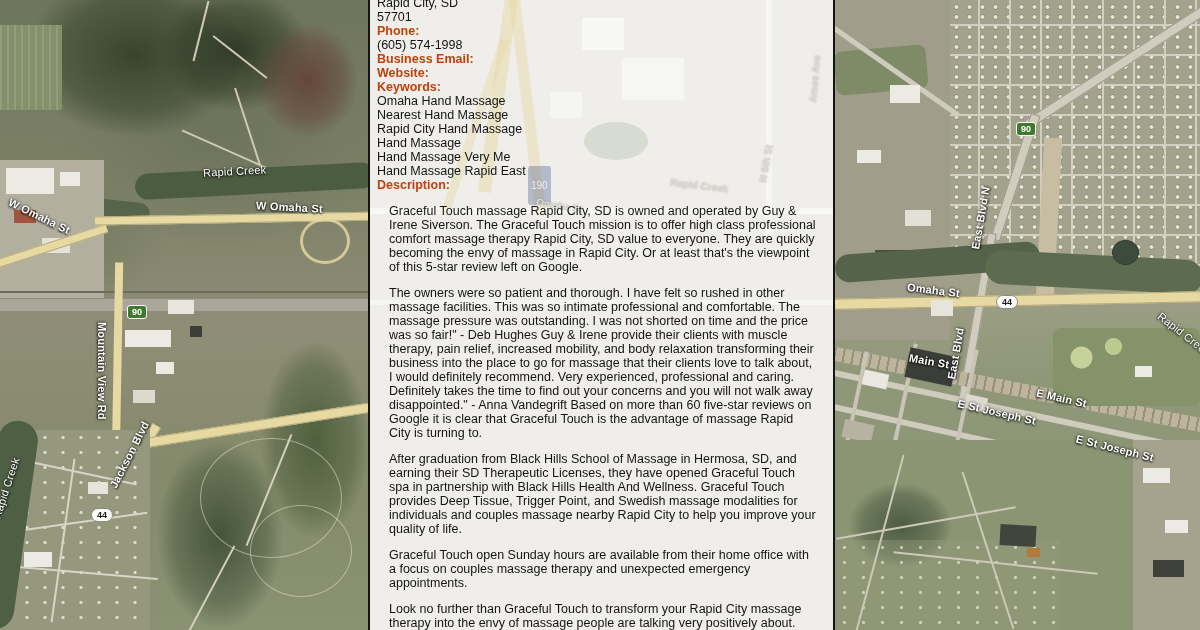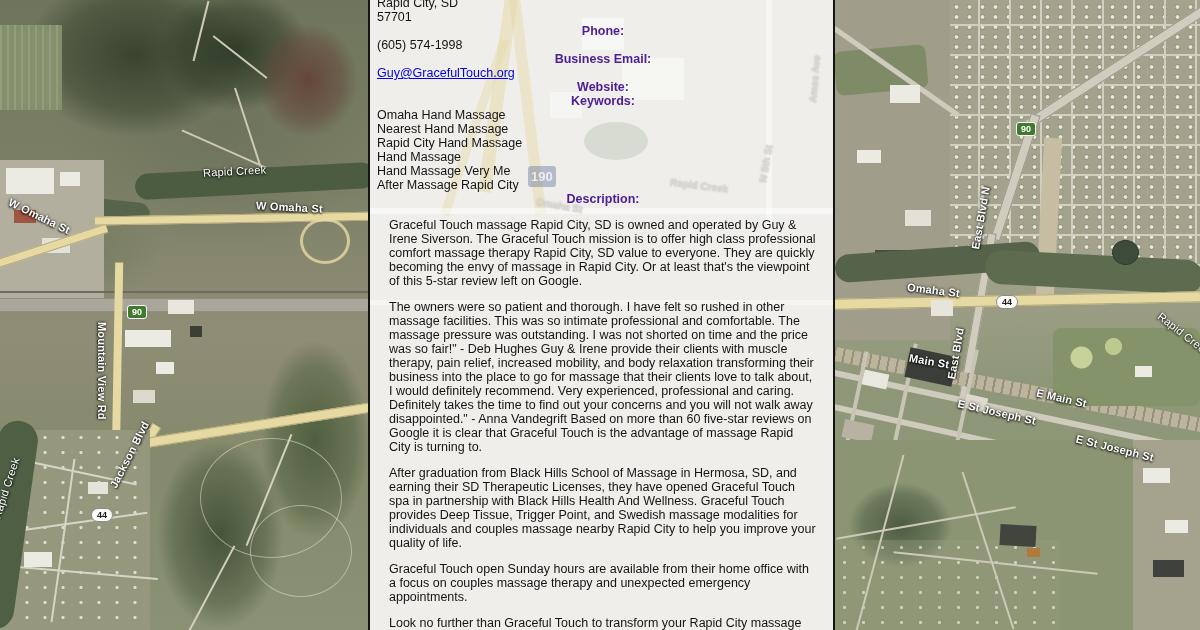--- a/index.html
+++ b/index.html
@@ -26,24 +26,24 @@
   .sh44{position:absolute;background:#fdfdfb;color:#1d1d1d;border:1px solid #8c8c84;border-radius:9px;
         font-size:9px;font-weight:700;padding:1px 5px;line-height:10px;}
   .trail{position:absolute;border:1px solid rgba(226,222,198,.55);border-radius:50%;background:transparent;}
   
   #panel{position:absolute;left:368px;top:0;width:463px;height:630px;background:#efeeea;
          border-left:2px solid #141414;border-right:2px solid #141414;overflow:hidden;}
   #panel .under{position:absolute;pointer-events:none;}
   .ulbl{position:absolute;color:#dbd9d3;font-size:10px;font-weight:700;white-space:nowrap;
         text-shadow:0 0 2px rgba(140,140,135,.6);}
   .u190{position:absolute;background:rgba(70,90,140,.35);color:rgba(255,255,255,.75);
-        border-radius:3px;font-size:13px;font-weight:700;padding:3px 3px;}
+        border-radius:3px;font-size:10px;font-weight:400;padding:14px 3px;}
   #ptext{position:relative;margin-top:-4px;padding:0 4px 0 7px;width:452px;
          font-size:12.5px;line-height:14px;color:#141414;}
-  #ptext .b{font-weight:700;color:#4c1d95;text-align:center;}
+  #ptext .b{font-weight:700;color:#c2410c;}
   #ptext p{margin:12px;}
   a.mail{color:#0000e0;text-decoration:underline;}
   a.site{color:#cc0000;text-decoration:underline;}
 </style>
 </head>
 <body>
 
 <div id="stage">
 
   <div id="mapL" class="sat">
@@ -130,29 +130,28 @@
     <div class="ulbl" style="left:300px;top:180px;transform:rotate(7deg);">Rapid Creek</div>
     <div class="ulbl" style="left:398px;top:172px;transform:rotate(-80deg);transform-origin:left bottom;">N 5th St</div>
     <div class="ulbl" style="left:448px;top:92px;transform:rotate(-85deg);transform-origin:left bottom;">Ames Ave</div>
 
     <div id="ptext">
       <div>Rapid City, SD</div>
       <div>57701</div>
       <div class="b">Phone:</div>
       <div>(605) 574-1998</div>
       <div class="b">Business Email:</div>
-      <div><a class="mail" href="#">Guy@GracefulTouch.org</a></div>
       <div class="b">Website:</div>
       <div class="b">Keywords:</div>
       <div>Omaha Hand Massage</div>
       <div>Nearest Hand Massage</div>
       <div>Rapid City Hand Massage</div>
       <div>Hand Massage</div>
       <div>Hand Massage Very Me</div>
-      <div>After Massage Rapid City</div>
+      <div>Hand Massage Rapid East</div>
       <div class="b">Description:</div>
       <p>Graceful Touch massage Rapid City, SD is owned and operated by Guy &amp; Irene Siverson. The Graceful Touch mission is to offer high class professional comfort massage therapy Rapid City, SD value to everyone. They are quickly becoming the envy of massage in Rapid City. Or at least that's the viewpoint of this 5-star review left on Google.</p>
       <p>The owners were so patient and thorough. I have felt so rushed in other massage facilities. This was so intimate professional and comfortable. The massage pressure was outstanding. I was not shorted on time and the price was so fair!" - Deb Hughes Guy &amp; Irene provide their clients with muscle therapy, pain relief, increased mobility, and body relaxation transforming their business into the place to go for massage that their clients love to talk about, I would definitely recommend. Very experienced, professional and caring. Definitely takes the time to find out your concerns and you will not walk away disappointed." - Anna Vandegrift Based on more than 60 five-star reviews on Google it is clear that Graceful Touch is the advantage of massage Rapid City is turning to.</p>
       <p>After graduation from Black Hills School of Massage in Hermosa, SD, and earning their SD Therapeutic Licenses, they have opened Graceful Touch spa in partnership with Black Hills Health And Wellness. Graceful Touch provides Deep Tissue, Trigger Point, and Swedish massage modalities for individuals and couples massage nearby Rapid City to help you improve your quality of life.</p>
       <p>Graceful Touch open Sunday hours are available from their home office with a focus on couples massage therapy and unexpected emergency appointments.</p>
       <p>Look no further than Graceful Touch to transform your Rapid City massage therapy into the envy of massage people are talking very positively about.</p>
       <div class="b">Hours of Operation:</div>
       <div>Mon to Thu</div>
       <div>10:00 AM - 09:00 PM</div>
     </div>

